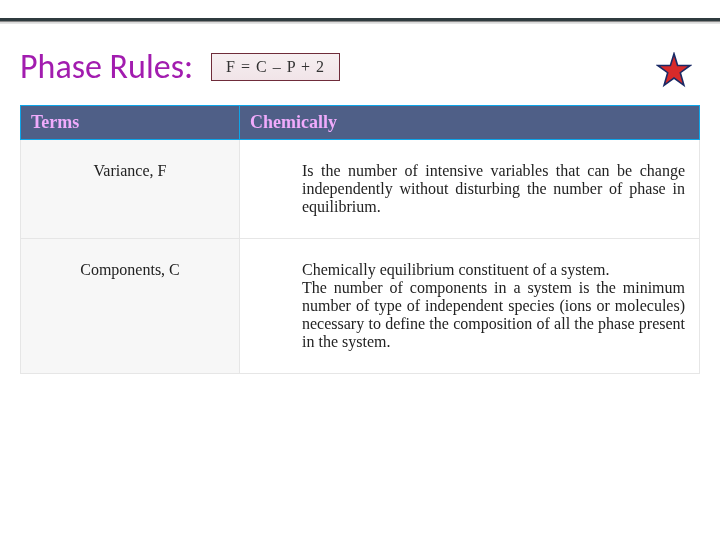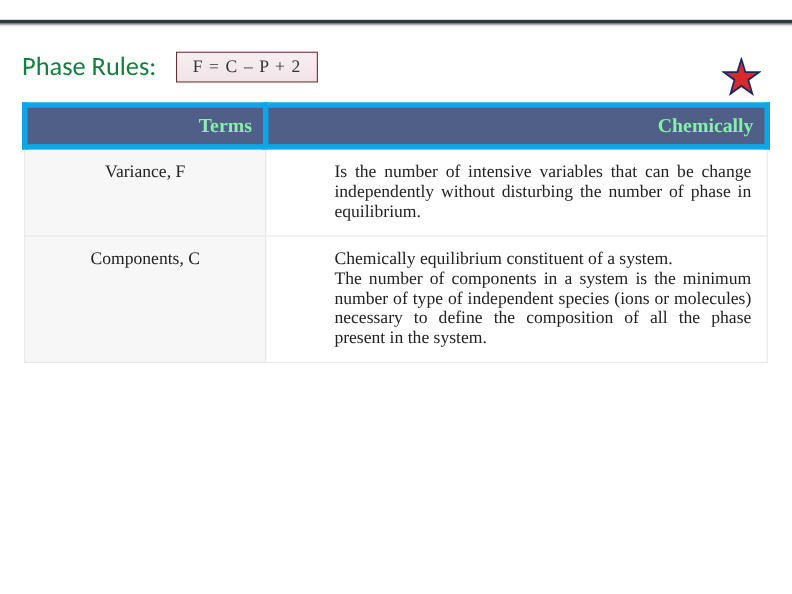--- a/index.html
+++ b/index.html
@@ -22,22 +22,22 @@
     border-bottom: 1px solid #888;
     box-shadow: 0 1px 0 #dadada, 0 2px 0 #e4e4e4;
   }
   .header-row {
     display: flex;
     align-items: center;
     padding: 24px 28px 18px 20px;
     position: relative;
   }
   .title {
-    font-size: 24px;
-    color: #15803d;
+    font-size: 34px;
+    color: #a21caf;
     margin-right: 18px;
   }
   .formula {
     border: 1px solid #6f2c3a;
     background: linear-gradient(#f6eff1, #f1e4e8);
     padding: 4px 14px;
     font-family: Georgia, 'Times New Roman', serif;
     font-size: 16px;
     color: #333;
     letter-spacing: 1px;
@@ -50,30 +50,30 @@
     height: 36px;
   }
   table.defs {
     width: 680px;
     margin: 0 auto;
     border-collapse: collapse;
     font-family: Georgia, 'Times New Roman', serif;
   }
   table.defs th {
     background: #4f5f87;
-    color: #86efac;
+    color: #f0abfc;
     font-weight: bold;
     font-size: 18px;
     padding: 6px 10px;
-    text-align: right;
-    border: 5px solid #0ea5e9;
+    text-align: left;
+    border: 1px solid #0ea5e9;
   }
   table.defs td {
     border: 1px solid #e6e6e6;
-    padding: 12px 14px;
+    padding: 22px 14px;
     font-size: 16px;
     vertical-align: top;
     color: #222;
   }
   table.defs td.term {
     text-align: center;
     width: 190px;
     background: #f7f7f7;
   }
   table.defs td.definition {

